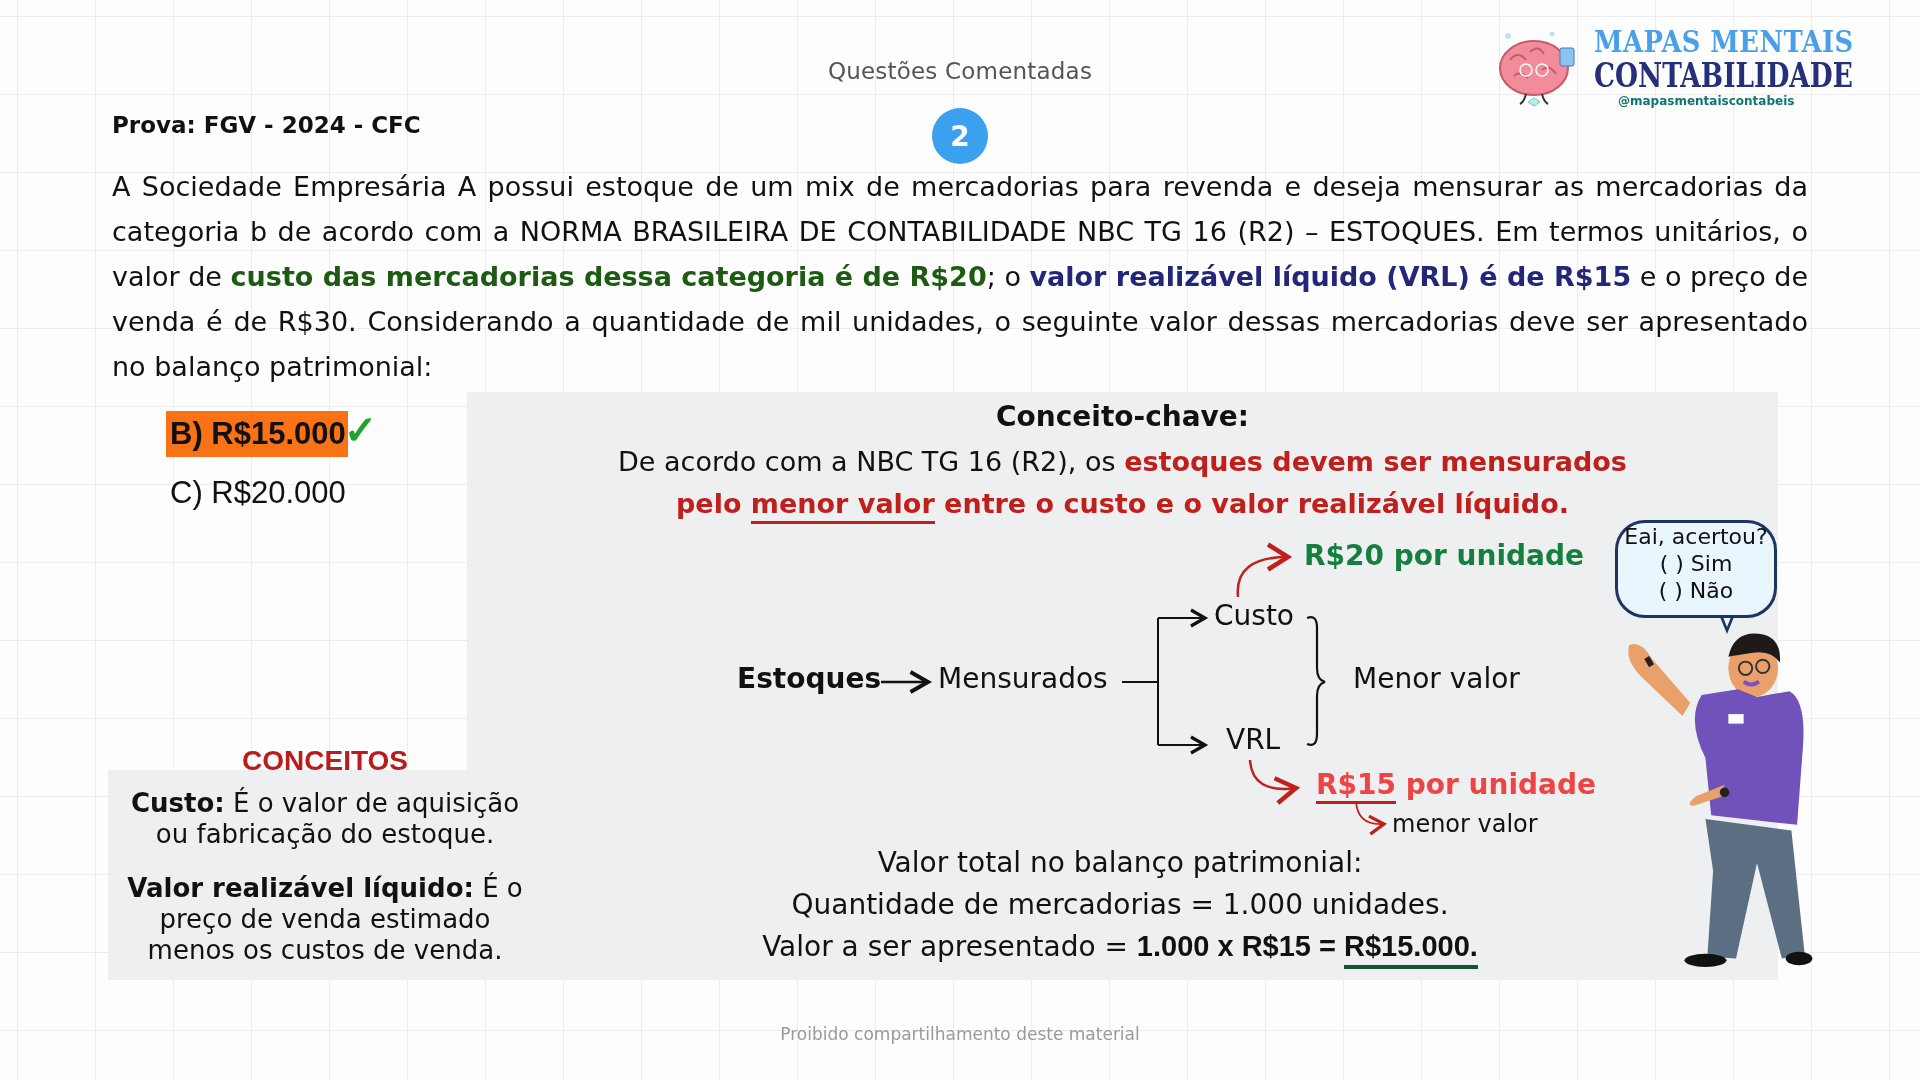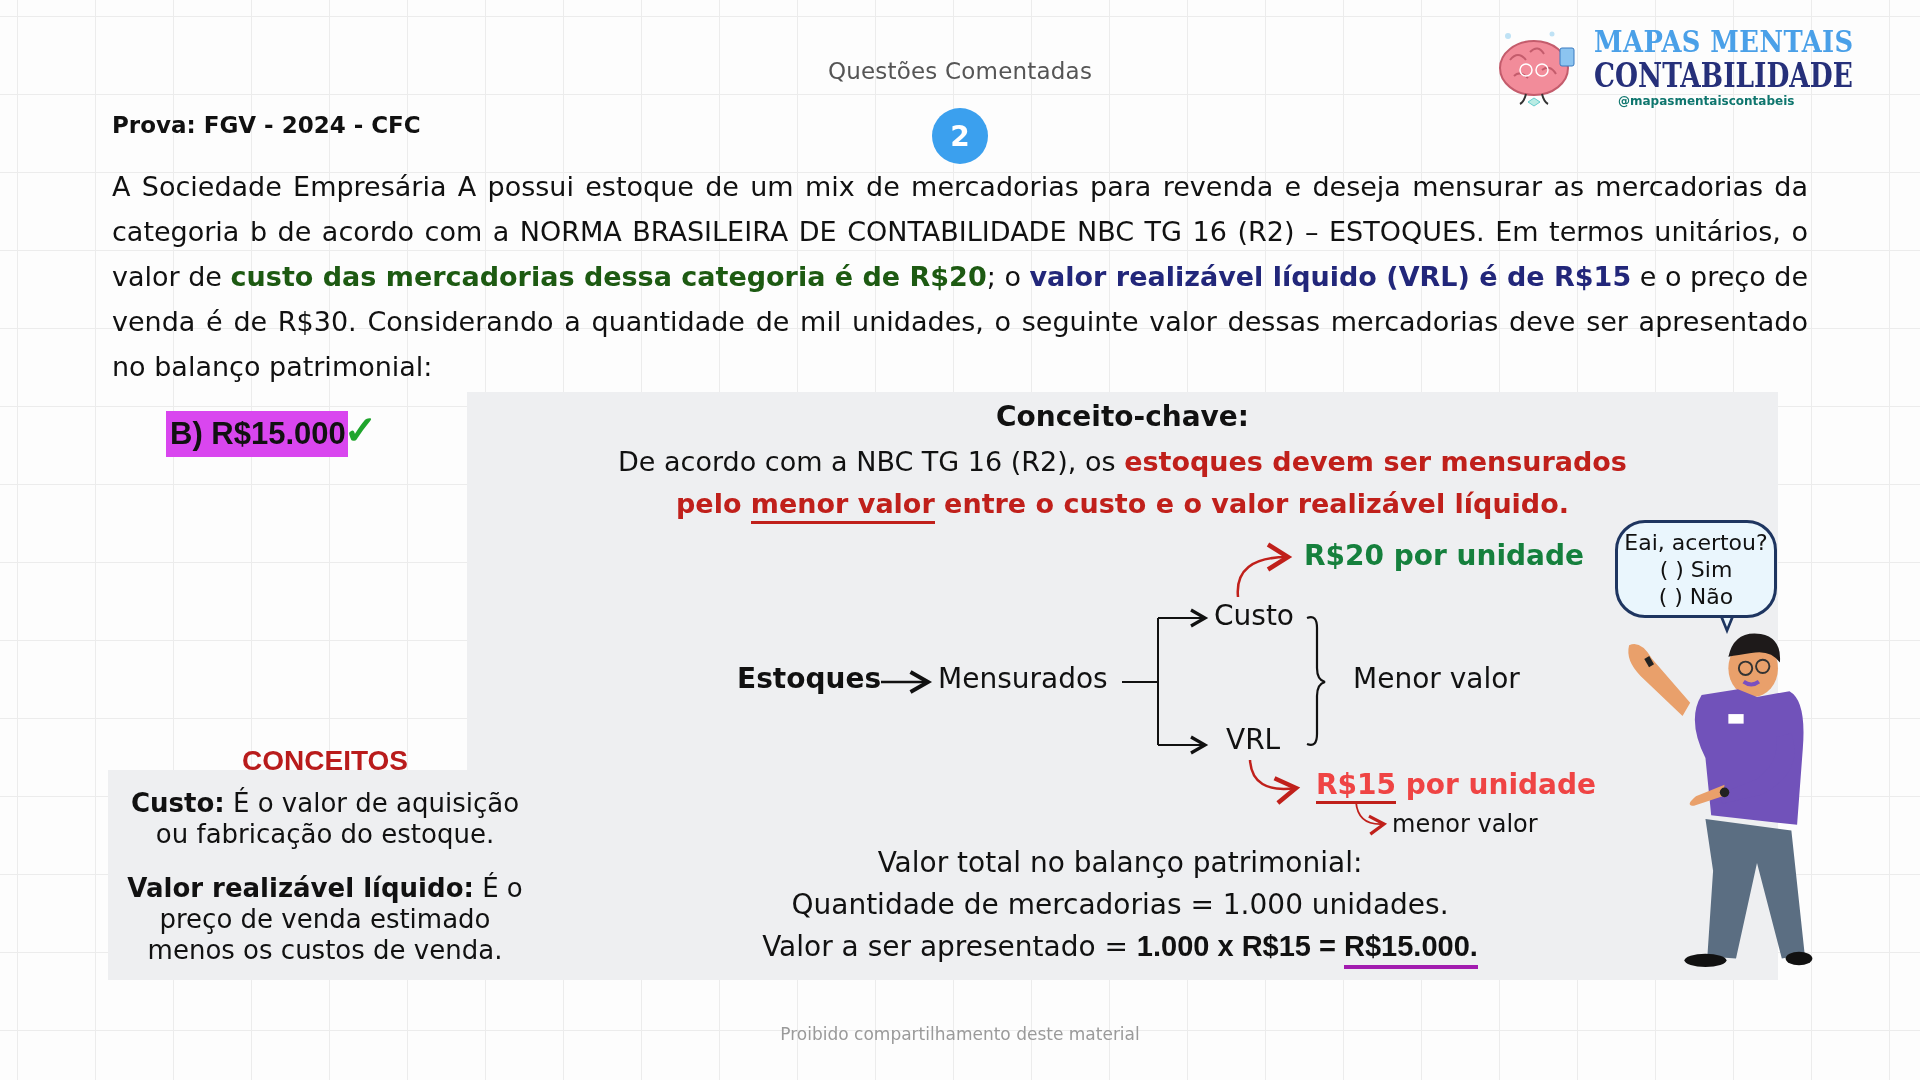--- a/index.html
+++ b/index.html
@@ -30,21 +30,21 @@
   .logo-t3 { position: absolute; left: 128px; top: 72px; font-size: 12px; color: #0f766e; font-weight: bold; white-space: nowrap; }
 
   
   .question { left: 112px; top: 164px; width: 1696px; font-size: 27px; line-height: 45px; text-align: justify; }
   .hl-green { color: #1d5a12; font-weight: bold; }
   .hl-navy { color: #22277a; font-weight: bold; }
 
   
   .options { left: 170px; top: 404px; font-family: "Liberation Sans", sans-serif; }
   .option { font-size: 31px; height: 59px; line-height: 46px; display: flex; align-items: center; }
-  .option.correct .opt-text { background: #d946ef; font-weight: bold; padding: 0 2px 0 4px; margin-left: -4px; }
+  .option.correct .opt-text { background: #f97316; font-weight: bold; padding: 0 2px 0 4px; margin-left: -4px; }
   .check { color: #1fa52c; font-size: 40px; font-weight: bold; margin-left: -4px; margin-top: -8px; }
 
   
   .panel-main { left: 467px; top: 392px; width: 1311px; height: 588px; background: #eeeff1; }
   .panel-concepts { left: 108px; top: 770px; width: 360px; height: 210px; background: #eeeff1; }
 
   .kc-title { left: 467px; top: 400px; width: 1311px; text-align: center; font-weight: bold; font-size: 28px; }
   .kc-line { left: 467px; width: 1311px; text-align: center; font-size: 27px; }
   .kc-line1 { top: 446px; }
   .kc-line2 { top: 488px; }
@@ -63,31 +63,31 @@
   .dg-r15 .amt { border-bottom: 3px solid #c0201b; }
   .dg-menor-small { left: 1392px; top: 810px; font-size: 24px; }
   .diagram-svg { left: 0; top: 0; width: 1920px; height: 1080px; pointer-events: none; }
 
   
   .tot { left: 600px; width: 1040px; text-align: center; font-size: 28px; }
   .tot1 { top: 846px; }
   .tot2 { top: 888px; }
   .tot3 { top: 930px; }
   .tot3 b { font-family: "Liberation Sans", sans-serif; font-size: 29px; }
-  .final-val { border-bottom: 4px solid #a21caf; padding-bottom: 3px; }
+  .final-val { border-bottom: 4px solid #14532d; padding-bottom: 3px; }
 
   
   .concepts-title { left: 108px; top: 745px; width: 434px; text-align: center; font-weight: bold; font-size: 28px; color: #b91c1c; font-family: "Liberation Sans", sans-serif; }
   .concept { left: 112px; width: 426px; text-align: center; font-size: 26px; line-height: 31px; }
   .concept b { font-weight: bold; }
   .concept1 { top: 788px; }
   .concept2 { top: 873px; }
 
   
-  .bubble { left: 1615px; top: 520px; width: 162px; height: 98px; background: #eaf6fd; border: 3px solid #1e3560; border-radius: 30px; text-align: center; font-size: 22px; line-height: 27px; padding-top: 6px; }
+  .bubble { left: 1615px; top: 520px; width: 162px; height: 98px; background: #eaf6fd; border: 3px solid #1e3560; border-radius: 30px; text-align: center; font-size: 22px; line-height: 27px; }
   .bubble-tail { left: 1718px; top: 612px; width: 0; height: 0; border-left: 9px solid transparent; border-right: 9px solid transparent; border-top: 22px solid #1e3560; }
   .bubble-tail-inner { left: 1721px; top: 612px; width: 0; height: 0; border-left: 6px solid transparent; border-right: 6px solid transparent; border-top: 15px solid #eaf6fd; }
   .character { left: 1610px; top: 620px; width: 210px; height: 360px; }
 
   .footer { left: 760px; top: 1024px; width: 400px; text-align: center; font-size: 17px; color: #9a9a9a; }
 </style>
 </head>
 <body>
 
 <div class="abs page-title">Questões Comentadas</div>
@@ -116,20 +116,23 @@
 </div>
 
 <div class="abs panel-main"></div>
 <div class="abs panel-concepts"></div>
 
 <div class="abs options">
   <div class="option correct">
       <span class="opt-text">B) R$15.000</span>
       <span class="check">✓</span>
     </div>
+  <div class="option">
+      <span class="opt-text">C) R$20.000</span>
+    </div>
 </div>
 
 <div class="abs kc-title">Conceito-chave:</div>
 <div class="abs kc-line kc-line1">
   <span>De acordo com a NBC TG 16 (R2), os </span><span class="red">estoques devem ser mensurados</span>
 </div>
 <div class="abs kc-line kc-line2">
   <span class="red">pelo </span><span class="red underline-red">menor valor</span><span class="red"> entre o custo e o valor realizável líquido.</span>
 </div>
 

